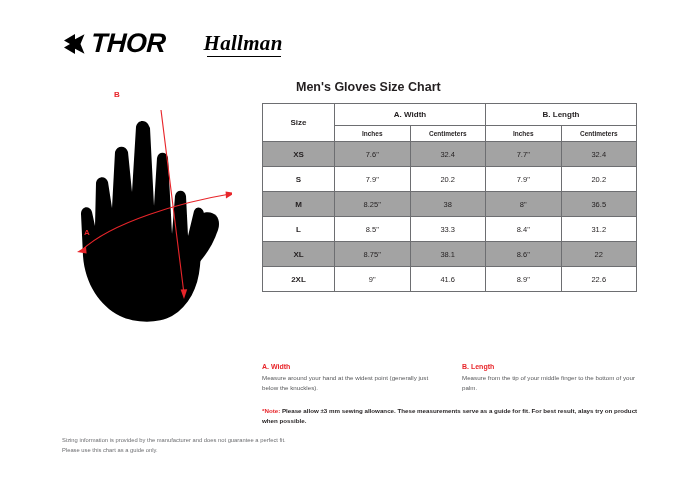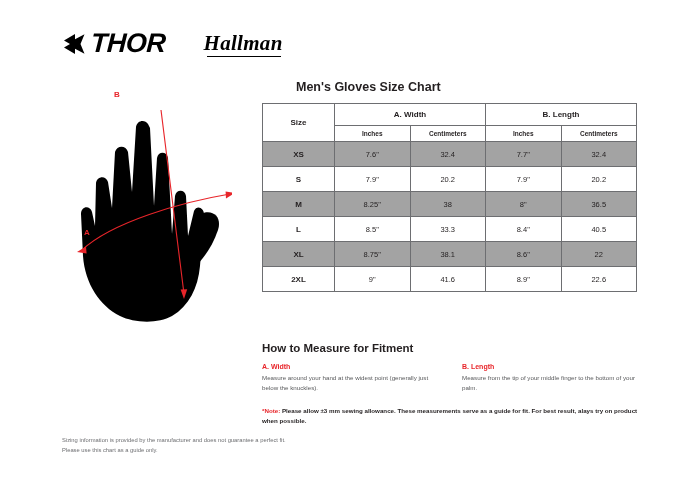--- a/index.html
+++ b/index.html
@@ -304,40 +304,39 @@
         <td>8.25"</td>
         <td>38</td>
         <td>8"</td>
         <td>36.5</td>
       </tr>
       <tr class="row-plain">
         <td class="sz">L</td>
         <td>8.5"</td>
         <td>33.3</td>
         <td>8.4"</td>
-        <td>40.5</td>
+        <td>31.2</td>
       </tr>
       <tr class="row-alt">
         <td class="sz">XL</td>
         <td>8.75"</td>
         <td>38.1</td>
         <td>8.6"</td>
         <td>22</td>
       </tr>
       <tr class="row-plain">
         <td class="sz">2XL</td>
         <td>9"</td>
         <td>41.6</td>
         <td>8.9"</td>
         <td>22.6</td>
       </tr>
     </tbody>
   </table>
 
-  <div class="howto-title">How to Measure for Fitment</div>
   <div class="howto">
     <div class="howto-col">
       <div class="howto-head">A. Width</div>
       <div class="howto-body">Measure around your hand at the widest point (generally just below the knuckles).</div>
     </div>
     <div class="howto-col">
       <div class="howto-head">B. Length</div>
       <div class="howto-body">Measure from the tip of your middle finger to the bottom of your palm.</div>
     </div>
   </div>

